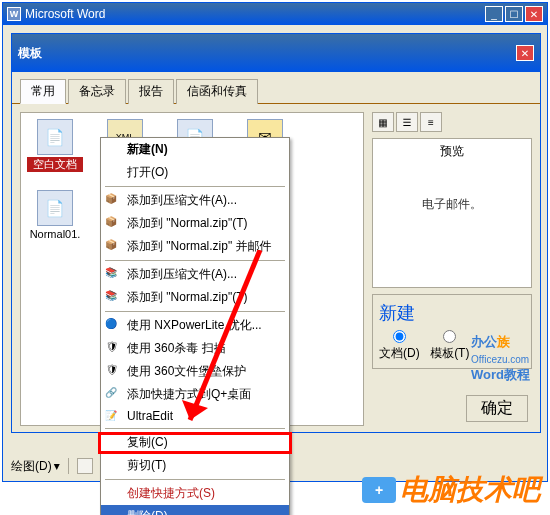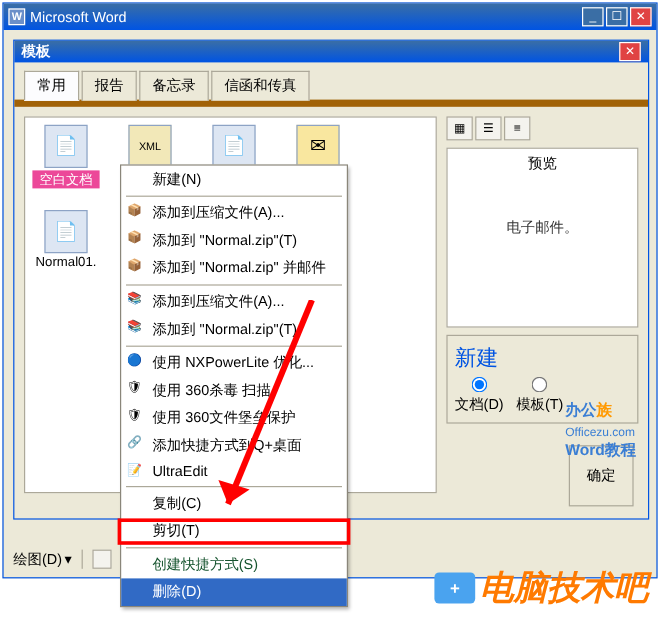--- a/index.html
+++ b/index.html
@@ -9,56 +9,56 @@
 .word-window { position: absolute; left: 2px; top: 2px; width: 546px; height: 480px; border: 1px solid #0054e3; background: #ece9d8; }
 .titlebar { height: 22px; background: linear-gradient(#3a6ea5, #0054e3); display: flex; align-items: center; padding: 0 4px; }
 .titlebar .icon { width: 14px; height: 14px; background: #6b8fc9; border: 1px solid #fff; margin-right: 4px; display: flex; align-items: center; justify-content: center; color: #fff; font-size: 9px; font-weight: bold; }
 .titlebar .title { color: #fff; font-size: 12px; flex: 1; }
 .titlebar .winbtns { display: flex; gap: 2px; }
 .titlebar .winbtn { width: 18px; height: 16px; background: #3a6ea5; border: 1px solid #fff; color: #fff; font-size: 10px; display: flex; align-items: center; justify-content: center; cursor: pointer; }
 .titlebar .winbtn.close { background: #e04343; }
 
 
 .dialog { position: absolute; left: 8px; top: 30px; width: 530px; height: 400px; background: #ece9d8; border: 1px solid #0054e3; }
-.dialog-titlebar { height: 18px; background: linear-gradient(#3a6ea5, #0054e3); display: flex; align-items: center; padding: 0 6px; }
+.dialog-titlebar { height: 38px; background: linear-gradient(#3a6ea5, #0054e3); display: flex; align-items: center; padding: 0 6px; }
 .dialog-titlebar .title { color: #fff; font-size: 12px; flex: 1; font-weight: bold; }
 .dialog-titlebar .close { width: 18px; height: 16px; background: #e04343; border: 1px solid #fff; color: #fff; font-size: 10px; display: flex; align-items: center; justify-content: center; cursor: pointer; }
 
-.tabs { display: flex; padding: 6px 8px 0 8px; border-bottom: 6px solid #a16207; }
+.tabs { display: flex; padding: 6px 8px 0 8px; border-bottom: 1px solid #a16207; }
 .tab { padding: 3px 10px; font-size: 12px; border: 1px solid #aca899; border-bottom: none; background: #ece9d8; margin-right: 2px; cursor: pointer; position: relative; top: 1px; }
 .tab.active { background: #fcfcfe; border-bottom: 1px solid #fcfcfe; }
 
 .dialog-body { display: flex; padding: 8px; gap: 8px; height: 330px; }
 
 .left-panel { flex: 1; border: 1px solid #aca899; background: #fff; padding: 6px; position: relative; }
 .icon-row { display: flex; gap: 14px; flex-wrap: wrap; }
 .file-icon { width: 56px; text-align: center; cursor: pointer; }
 .file-icon .ico { width: 36px; height: 36px; margin: 0 auto 2px; border: 1px solid #8da3c5; background: #dde6f3; display: flex; align-items: center; justify-content: center; font-size: 16px; }
 .file-icon .lbl { font-size: 11px; white-space: nowrap; overflow: hidden; }
-.file-icon.selected .lbl { background: #ec4899; color: #fff; }
+.file-icon.selected .lbl { background: #b91c1c; color: #fff; }
 
 .right-panel { width: 160px; display: flex; flex-direction: column; gap: 6px; }
 .view-btns { display: flex; gap: 2px; }
 .view-btn { width: 22px; height: 20px; border: 1px solid #aca899; background: #f4f3ee; cursor: pointer; display: flex; align-items: center; justify-content: center; font-size: 10px; }
 .preview-box { border: 1px solid #aca899; background: #fff; height: 150px; padding: 4px; }
 .preview-box .hdr { font-size: 12px; text-align: center; margin-bottom: 36px; }
 .preview-box .msg { font-size: 12px; text-align: center; color: #333; margin-top: 30px; }
 .new-box { border: 1px solid #aca899; padding: 6px; }
 .new-box .hdr { font-size: 18px; color: #0054e3; margin-bottom: 4px; }
 .new-box label { font-size: 12px; display: inline-flex; align-items: center; gap: 2px; margin-right: 6px; flex-direction: column; }
 
 .dialog-footer { position: absolute; right: 12px; bottom: 10px; display: flex; gap: 6px; }
-.dlg-btn { padding: 16px 14px; font-size: 12px; border: 1px solid #aca899; background: #ece9d8; cursor: pointer; }
+.dlg-btn { padding: 2px 14px; font-size: 16px; border: 1px solid #aca899; background: #ece9d8; cursor: pointer; }
 
 
 .ctxmenu { position: absolute; left: 100px; top: 137px; width: 190px; background: #fff; border: 1px solid #8a867a; box-shadow: 2px 2px 3px rgba(0,0,0,.3); z-index: 50; }
 .ctxmenu .mi { padding: 3px 8px 3px 26px; font-size: 12px; position: relative; cursor: pointer; white-space: nowrap; }
 .ctxmenu .mi.sel { background: #316ac5; color: #fff; }
-.ctxmenu .mi.bold { font-weight: normal; }
-.ctxmenu .mi.dis { color: #14532d; }
+.ctxmenu .mi.bold { font-weight: bold; }
+.ctxmenu .mi.dis { color: #b91c1c; }
 .ctxmenu .sep { height: 1px; background: #aca899; margin: 2px 4px; }
 .ctxmenu .mi .mico { position: absolute; left: 4px; top: 2px; width: 14px; height: 14px; font-size: 10px; display: flex; align-items: center; justify-content: center; }
 
 
 .red-box { position: absolute; left: 98px; top: 432px; width: 194px; height: 22px; border: 3px solid #ff0000; z-index: 60; pointer-events: none; }
 
 .arrow { position: absolute; left: 160px; top: 250px; width: 120px; height: 200px; z-index: 55; pointer-events: none; }
 
 
 .bottom-bar { position: absolute; left: 4px; bottom: 4px; right: 4px; height: 22px; display: flex; align-items: center; gap: 4px; font-size: 12px; }
@@ -88,22 +88,22 @@
     </div>
   </div>
 
   <div class="dialog">
     <div class="dialog-titlebar">
       <div class="title">模板</div>
       <div class="close">✕</div>
     </div>
     <div class="tabs">
       <div class="tab active">常用</div>
+      <div class="tab">备忘录</div>
       <div class="tab">报告</div>
-      <div class="tab">备忘录</div>
       <div class="tab">信函和传真</div>
     </div>
     <div class="dialog-body">
       <div class="left-panel">
         <div class="icon-row">
           <div class="file-icon selected">
             <div class="ico">📄</div>
             <div class="lbl">空白文档</div>
           </div>
           <div class="file-icon">
@@ -158,20 +158,21 @@
     <span class="tbbtn"><span>绘图(D)</span> ▾</span>
     <span class="sep2"></span>
     <span class="tbbtn">
         <span class="ico2"></span>
       </span>
   </div>
 </div>
 
 <div class="ctxmenu" id="ctxmenu">
     <div class="mi bold"><span>新建(N)</span></div>
+    <div class="mi"><span>打开(O)</span></div>
     <div class="sep"></div>
     <div class="mi"><span class="mico">📦</span><span>添加到压缩文件(A)...</span></div>
     <div class="mi"><span class="mico">📦</span><span>添加到 "Normal.zip"(T)</span></div>
     <div class="mi"><span class="mico">📦</span><span>添加到 "Normal.zip" 并邮件</span></div>
     <div class="sep"></div>
     <div class="mi"><span class="mico">📚</span><span>添加到压缩文件(A)...</span></div>
     <div class="mi"><span class="mico">📚</span><span>添加到 "Normal.zip"(T)</span></div>
     <div class="sep"></div>
     <div class="mi"><span class="mico">🔵</span><span>使用 NXPowerLite 优化...</span></div>
     <div class="mi"><span class="mico">🛡</span><span>使用 360杀毒 扫描</span></div>

